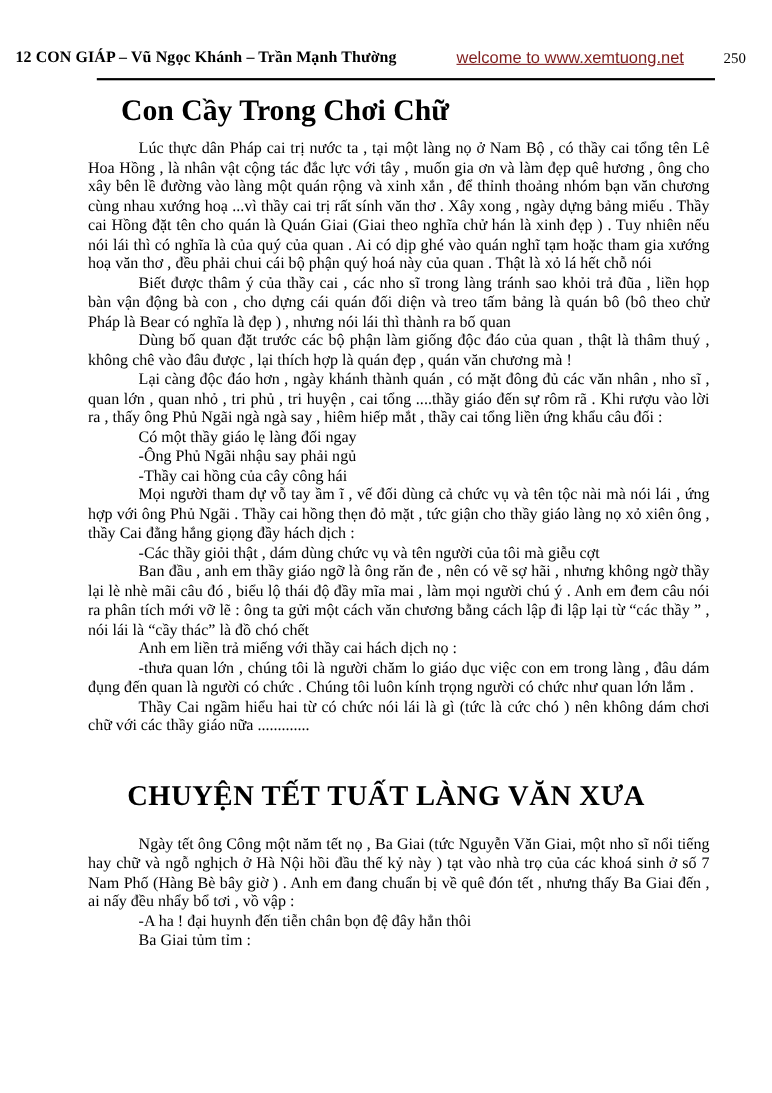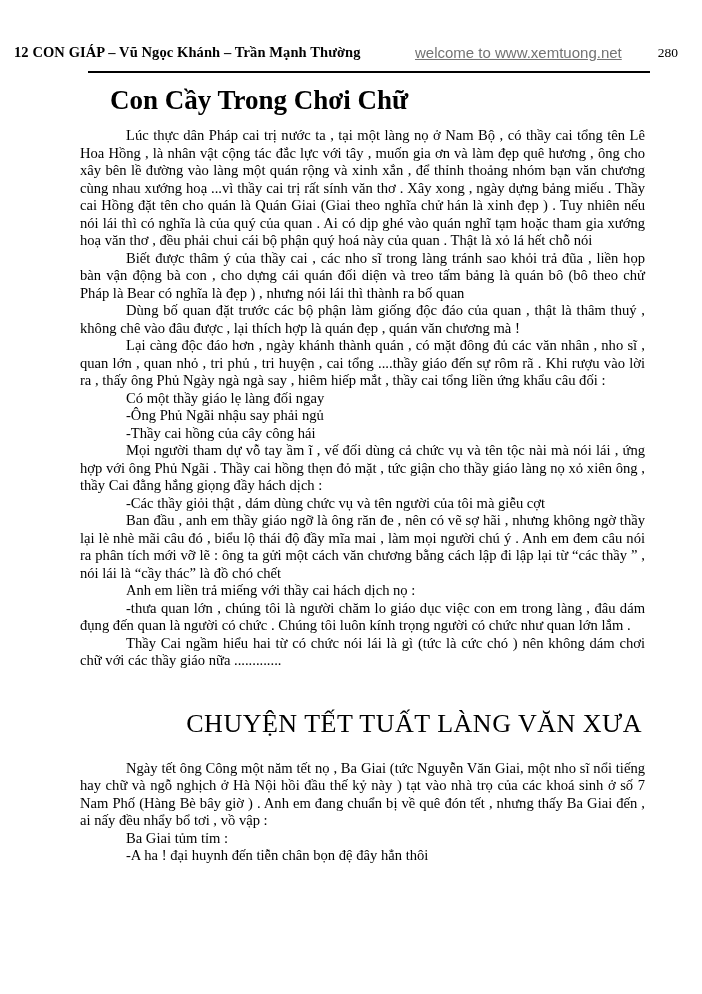--- a/index.html
+++ b/index.html
@@ -20,45 +20,45 @@
     white-space: nowrap;
   }
   .book-title {
     font-weight: bold;
     font-size: 14.5px;
     letter-spacing: 0.1px;
   }
   .site-link {
     font-family: "Liberation Sans", "DejaVu Sans", sans-serif;
     font-size: 15px;
-    color: #737373;
+    color: #7f1d1d;
     text-decoration: underline;
     margin-left: auto;
     margin-right: 36px;
     cursor: pointer;
   }
   .page-num {
     font-size: 13.5px;
   }
   .header-divider {
     border: none;
     border-top: 2px solid #000;
     margin: 10px 52px 0 88px;
   }
   .section-title {
     font-weight: bold;
     margin: 13px 0 0 110px;
     font-size: 27px;
     line-height: 28px;
   }
   .section-title-2 {
-    font-weight: normal;
+    font-weight: bold;
     font-size: 26px;
     line-height: 32px;
-    text-align: right;
+    text-align: center;
     margin: 38px 60px 20px 60px;
     letter-spacing: 0.5px;
   }
   .body-text {
     margin: 13px 57px 0 80px;
     font-size: 14.6px;
     line-height: 17.5px;
     text-align: justify;
   }
   .body-text p {
@@ -71,44 +71,44 @@
   }
 </style>
 </head>
 <body>
 
 <div class="page">
 
   <div class="header">
     <span class="book-title">12 CON GIÁP – Vũ Ngọc Khánh – Trần Mạnh Thường</span>
     <span class="site-link">welcome to www.xemtuong.net</span>
-    <span class="page-num">280</span>
+    <span class="page-num">250</span>
   </div>
 
   <hr class="header-divider">
 
   <div class="section-title">Con Cầy Trong Chơi Chữ</div>
 
   <div class="body-text">
     <p>Lúc thực dân Pháp cai trị nước ta , tại một làng nọ ở Nam Bộ , có thầy cai tổng tên Lê Hoa Hồng , là nhân vật cộng tác đắc lực với tây , muốn gia ơn và làm đẹp quê hương , ông cho xây bên lề đường vào làng một quán rộng và xinh xắn , để thỉnh thoảng nhóm bạn văn chương cùng nhau xướng hoạ ...vì thầy cai trị rất sính văn thơ . Xây xong , ngày dựng bảng miếu . Thầy cai Hồng đặt tên cho quán là Quán Giai (Giai theo nghĩa chử hán là xinh đẹp ) . Tuy nhiên nếu nói lái thì có nghĩa là của quý của quan . Ai có dịp ghé vào quán nghĩ tạm hoặc tham gia xướng hoạ văn thơ , đều phải chui cái bộ phận quý hoá này của quan .  Thật là xỏ lá hết chỗ nói</p>
     <p>Biết được thâm ý của thầy cai , các nho sĩ trong làng tránh sao khỏi trả đũa , liền họp bàn vận động bà con , cho dựng cái quán đối diện và treo tấm bảng là quán bô (bô theo  chử Pháp là Bear có nghĩa là đẹp ) , nhưng nói lái thì thành ra bố quan</p>
     <p>Dùng bố quan đặt trước các bộ phận làm giống độc đáo của quan , thật là thâm thuý , không chê vào đâu được , lại thích hợp là quán đẹp , quán văn chương mà !</p>
-    <p>Lại càng độc đáo hơn , ngày khánh thành quán , có mặt đông đủ các văn nhân , nho sĩ , quan lớn , quan nhỏ , tri phủ , tri huyện , cai tổng ....thầy giáo đến sự rôm rã . Khi rượu vào lời ra , thấy ông Phủ Ngày ngà ngà say , hiêm hiếp mắt , thầy cai tổng liền ứng khẩu câu đối :</p>
+    <p>Lại càng độc đáo hơn , ngày khánh thành quán , có mặt đông đủ các văn nhân , nho sĩ , quan lớn , quan nhỏ , tri phủ , tri huyện , cai tổng ....thầy giáo đến sự rôm rã . Khi rượu vào lời ra , thấy ông Phủ Ngãi ngà ngà say , hiêm hiếp mắt , thầy cai tổng liền ứng khẩu câu đối :</p>
     <p class="line">Có một thầy giáo lẹ làng đối ngay</p>
     <p class="line">-Ông Phủ Ngãi nhậu say phải ngủ</p>
     <p class="line">-Thầy cai hồng của cây công hái</p>
     <p>Mọi người tham dự vỗ tay ầm ĩ , vế đối dùng cả chức vụ và tên tộc nài mà nói lái , ứng hợp với ông Phủ Ngãi . Thầy cai hồng thẹn đỏ mặt , tức giận cho thầy giáo làng nọ xỏ xiên ông , thầy Cai đằng hắng giọng đầy hách dịch :</p>
     <p class="line">-Các thầy giỏi thật , dám dùng chức vụ và tên người của tôi mà giễu cợt</p>
     <p>Ban đầu , anh em thầy giáo ngỡ là ông răn đe , nên có vẽ sợ hãi , nhưng không ngờ thầy lại lè nhè mãi câu đó , biểu lộ thái độ đầy mĩa mai , làm mọi người chú ý . Anh em đem câu nói ra phân tích mới vỡ lẽ : ông ta gửi một cách văn chương bằng cách lập đi lập lại từ “các thầy ” , nói lái là “cầy thác” là đồ chó chết</p>
     <p class="line">Anh em liền trả miếng với thầy cai hách dịch nọ :</p>
     <p>-thưa quan lớn , chúng tôi là người chăm lo giáo dục việc con em trong làng , đâu dám đụng đến quan là người có chức . Chúng tôi luôn kính trọng người có chức như quan lớn lắm .</p>
     <p>Thầy Cai ngầm hiểu hai từ có chức nói lái là gì (tức là cức chó ) nên không dám chơi chữ với các thầy giáo nữa .............</p>
   </div>
 
   <div class="section-title-2">CHUYỆN TẾT TUẤT LÀNG VĂN XƯA</div>
 
   <div class="body-text">
     <p>Ngày tết ông Công một năm tết nọ , Ba Giai (tức Nguyễn Văn Giai, một nho sĩ nổi tiếng hay chữ và ngỗ nghịch ở Hà Nội hồi đầu thế kỷ này ) tạt vào nhà trọ của các khoá sinh ở số 7 Nam Phố (Hàng Bè bây giờ ) . Anh em đang chuẩn bị về quê đón tết , nhưng thấy Ba Giai đến , ai nấy đều nhẩy bổ tơi , vồ vập :</p>
+    <p class="line">-A ha ! đại huynh đến tiễn chân bọn đệ đây hẳn thôi</p>
     <p class="line">Ba Giai tủm tỉm :</p>
-    <p class="line">-A ha ! đại huynh đến tiễn chân bọn đệ đây hẳn thôi</p>
   </div>
 
 </div>
 
 </body></html>

